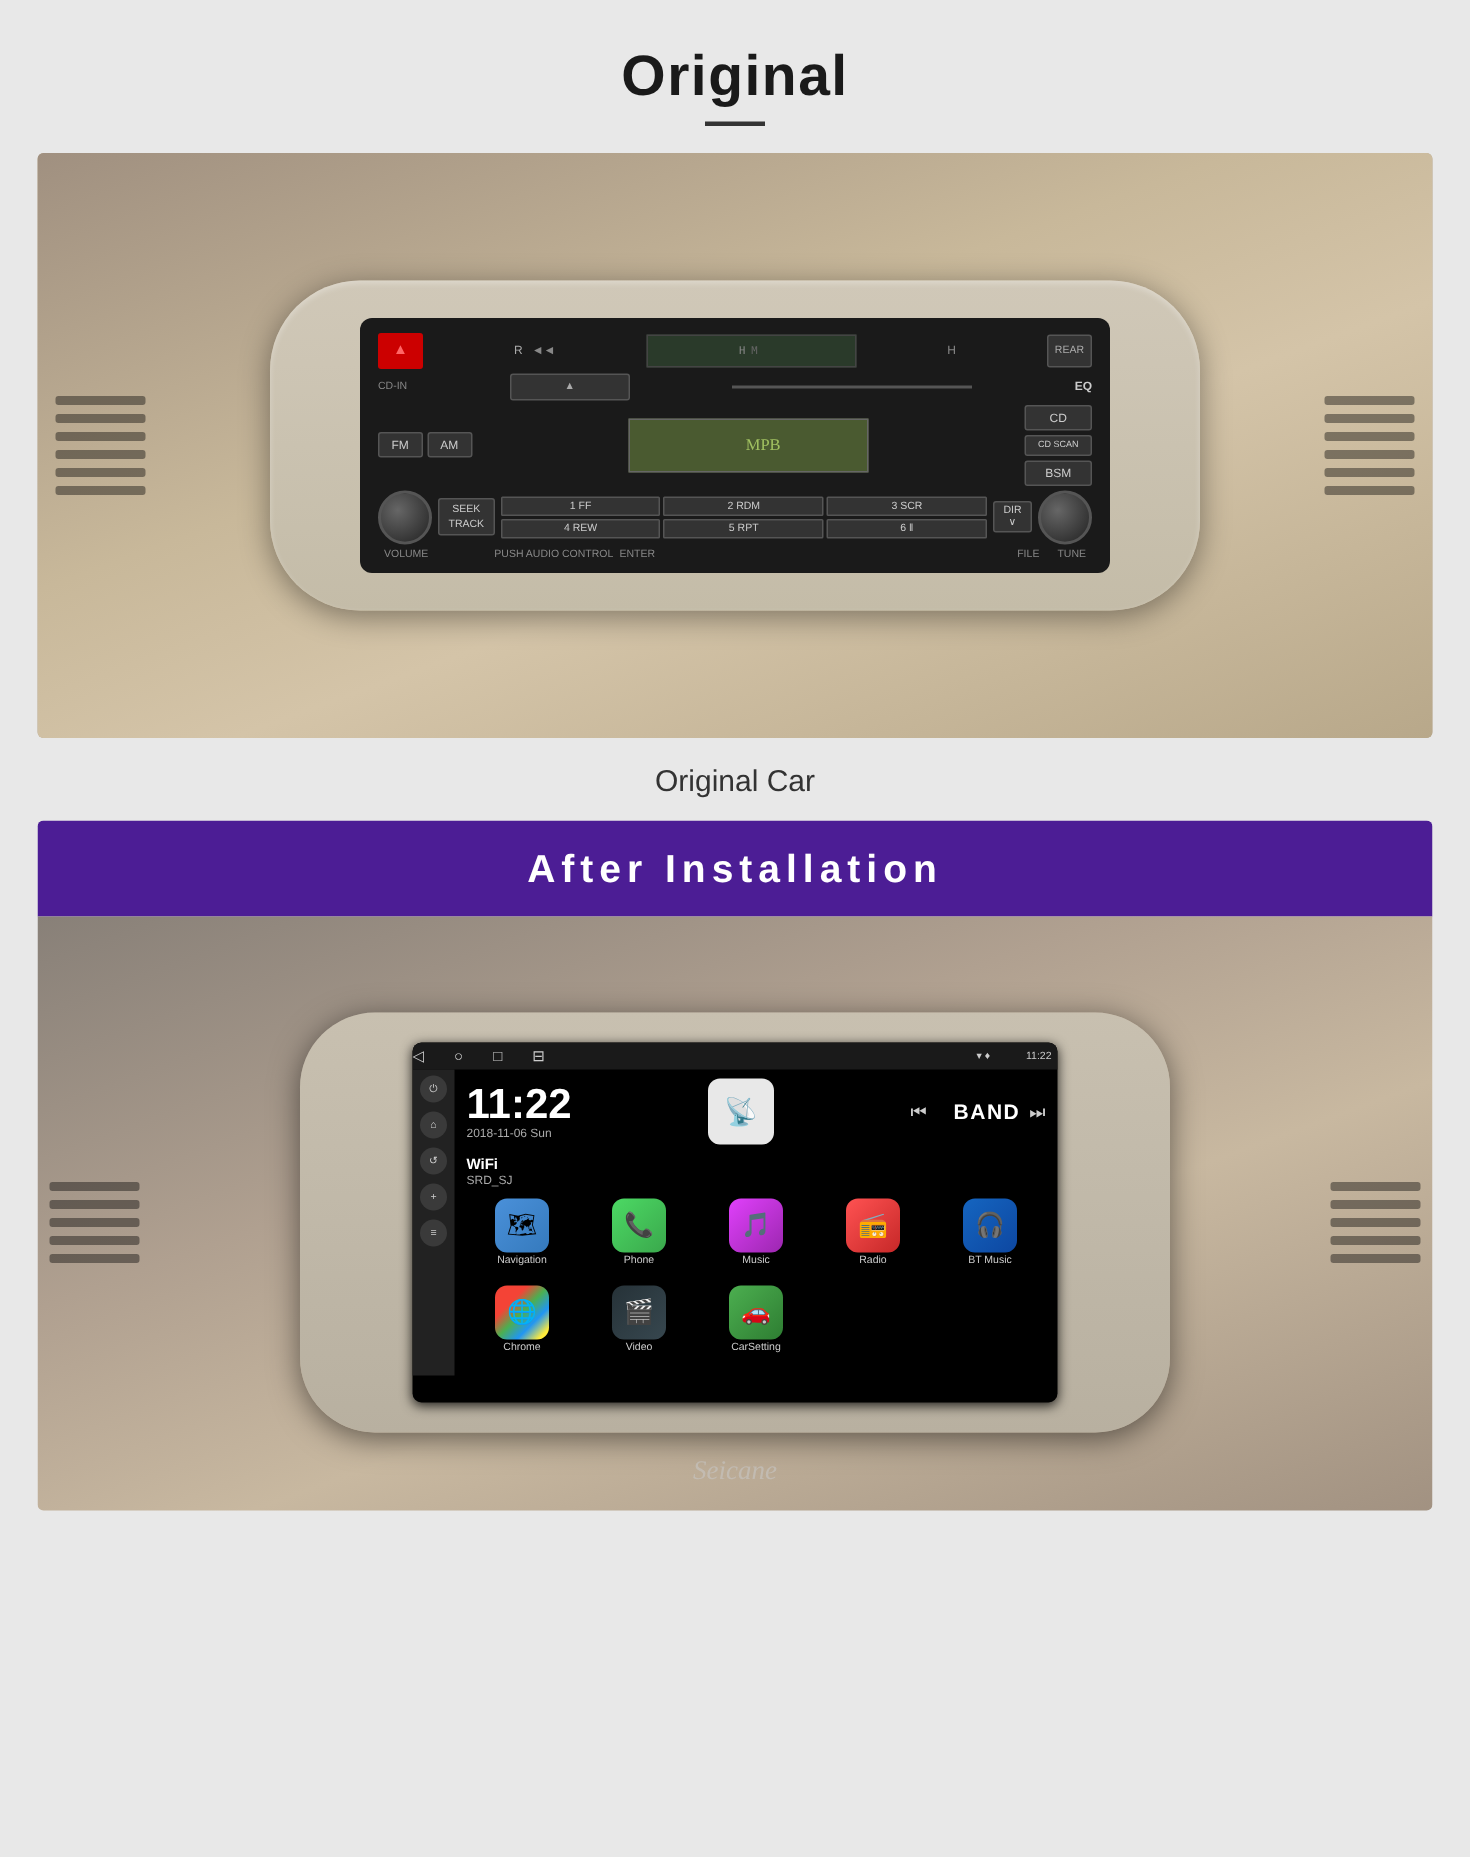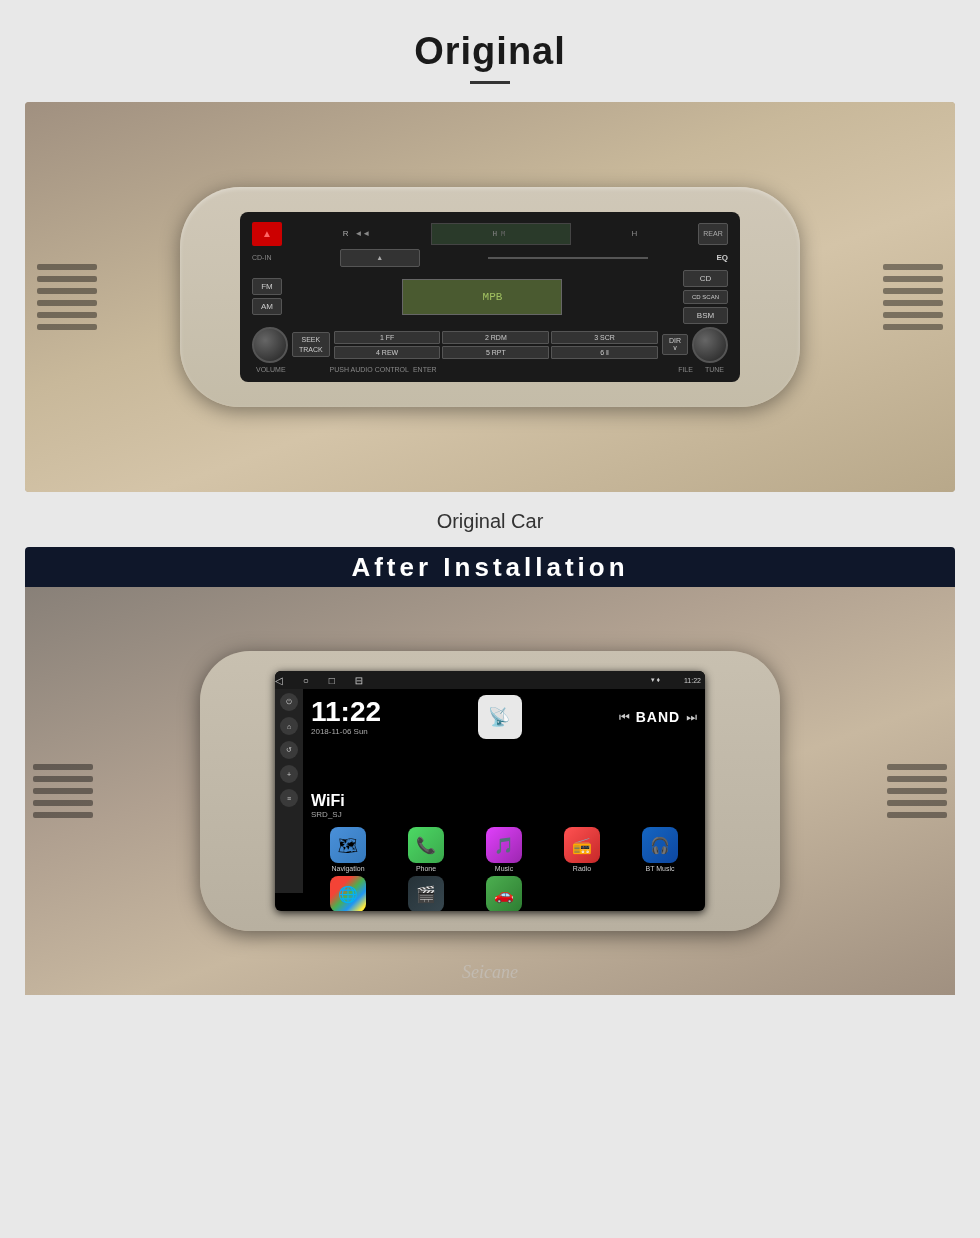--- a/index.html
+++ b/index.html
@@ -144,21 +144,21 @@
     .radio-main-display {
       width: 160px;
       height: 36px;
       background: #4a5a30;
       border: 1px solid #666;
       display: flex;
       align-items: center;
       justify-content: center;
       font-size: 9px;
       color: #a0c060;
-      font-family: Liberation Mono, monospace;
+      font-family: Liberation Serif, serif;
       padding-left: 20px;
     }
 
     .small-btn {
       padding: 3px 8px;
       background: #333;
       border: 1px solid #555;
       color: #ccc;
       font-size: 8px;
       border-radius: 2px;
@@ -244,22 +244,22 @@
       width: 930px;
       height: 460px;
       border-radius: 4px;
       overflow: hidden;
       position: relative;
       margin-bottom: 20px;
     }
 
     .after-banner {
       width: 100%;
-      height: 40px;
-      background: #0f172a;
+      height: 64px;
+      background: #4c1d95;
       display: flex;
       align-items: center;
       justify-content: center;
     }
 
     .after-banner-text {
       color: white;
       font-size: 26px;
       font-weight: 700;
       letter-spacing: 4px;
@@ -396,38 +396,38 @@
       align-items: center;
       justify-content: center;
       font-size: 18px;
     }
 
     .band-label {
       color: white;
       font-size: 14px;
       font-weight: 700;
       letter-spacing: 1px;
+      margin-left: 12px;
     }
 
     .band-arrow {
       color: #ccc;
       font-size: 12px;
     }
 
     .wifi-info {
       display: flex;
       flex-direction: column;
       padding: 2px 4px;
     }
 
     .wifi-label {
-      font-size: 16px;
+      font-size: 10px;
       font-weight: 700;
       color: white;
-      margin-top: 45px;
     }
 
     .wifi-sub {
       font-size: 8px;
       color: #aaa;
     }
 
     .app-grid {
       display: grid;
       grid-template-columns: repeat(5, 1fr);
@@ -463,21 +463,21 @@
     .app-phone { background: linear-gradient(135deg, #4cd964, #3aa84c); }
     .app-music { background: linear-gradient(135deg, #e040fb, #9c27b0); }
     .app-radio { background: linear-gradient(135deg, #ff5252, #c62828); }
     .app-bt { background: linear-gradient(135deg, #1565c0, #0d47a1); }
     .app-chrome { background: linear-gradient(135deg, #f44336 30%, #4caf50 50%, #2196f3 70%, #ffeb3b 90%); }
     .app-video { background: linear-gradient(135deg, #263238, #37474f); }
     .app-carsetting { background: linear-gradient(135deg, #4caf50, #2e7d32); }
 
     .watermark {
       position: absolute;
-      bottom: 12px;
+      bottom: 28px;
       left: 50%;
       transform: translateX(-50%);
       font-size: 18px;
       color: rgba(200,200,200,0.55);
       font-style: italic;
       font-family: 'Times New Roman', serif;
       white-space: nowrap;
       pointer-events: none;
     }
 
@@ -547,21 +547,21 @@
         </div>
 
         <div class="radio-mid-row">
           <div style="font-size:7px;color:#888;">CD-IN</div>
           <div class="radio-eject-btn">▲</div>
           <div style="width:160px;height:2px;background:#555;"></div>
           <div style="font-size:8px;color:#ccc;font-weight:bold;">EQ</div>
         </div>
 
         <div class="radio-mid-row" style="gap:8px;">
-          <div style="display:flex;flex-direction:column;gap:3px;">
+          <div style="display:flex;flex-direction:row;gap:3px;">
             <div class="small-btn">FM</div>
             <div class="small-btn">AM</div>
           </div>
           <div class="radio-main-display">
             <span style="font-size:11px;color:#a0c060;">MPB</span>
           </div>
           <div style="display:flex;flex-direction:column;gap:3px;">
             <div class="small-btn">CD</div>
             <div class="small-btn" style="font-size:6px;">CD SCAN</div>
             <div class="small-btn">BSM</div>

